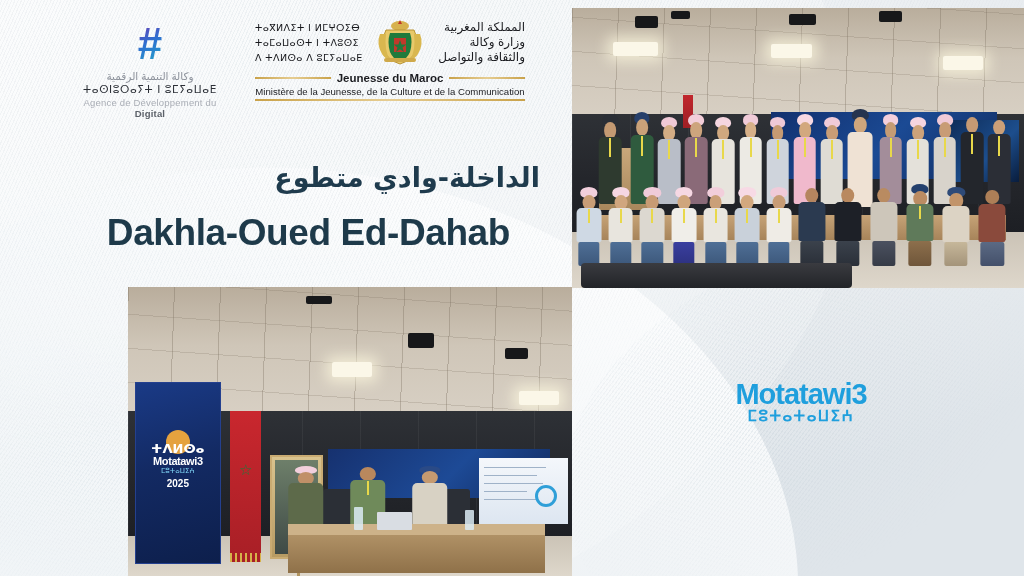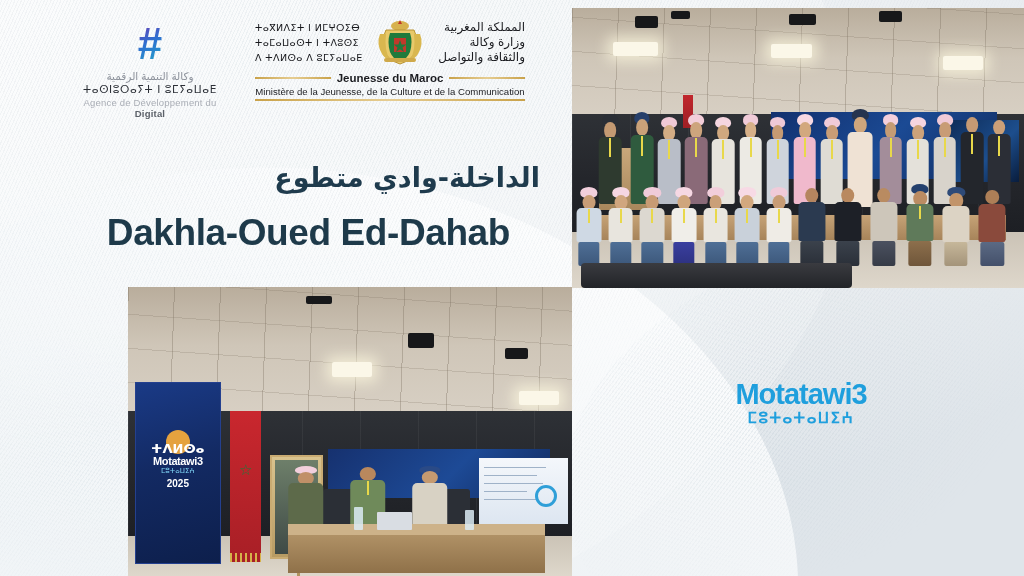--- a/index.html
+++ b/index.html
@@ -177,21 +177,21 @@
   .laptop{position:absolute;background:#d9dde3;border-radius:1px;}
   .bottle{position:absolute;background:rgba(220,235,245,.85);border-radius:1px;}
 
   
   .mlogo{position:absolute;left:706px;top:388px;width:190px;height:98px;text-align:center;}
   .m-ar{font-size:42px;font-weight:bold;color:#21a3e0;line-height:42px;
     font-family:"DejaVu Sans",sans-serif;direction:rtl;letter-spacing:-1px;}
   .m-lat{font-size:29px;font-weight:bold;color:#1f9fdd;line-height:28px;
     letter-spacing:-1px;margin-top:-8px;}
   .m-tif{font-size:15px;font-weight:bold;color:#1f9fdd;line-height:18px;
-    letter-spacing:1.5px;font-family:Liberation Sans, sans-serif;margin-top:1px;}
+    letter-spacing:1.5px;font-family:Liberation Mono, monospace;margin-top:1px;}
 </style>
 </head>
 <body>
 
 <div class="slide">
 
   <div class="bg-layer">
     <div class="swoosh-a"></div>
     <div class="swoosh-b"></div>
     <div class="lines"></div>

